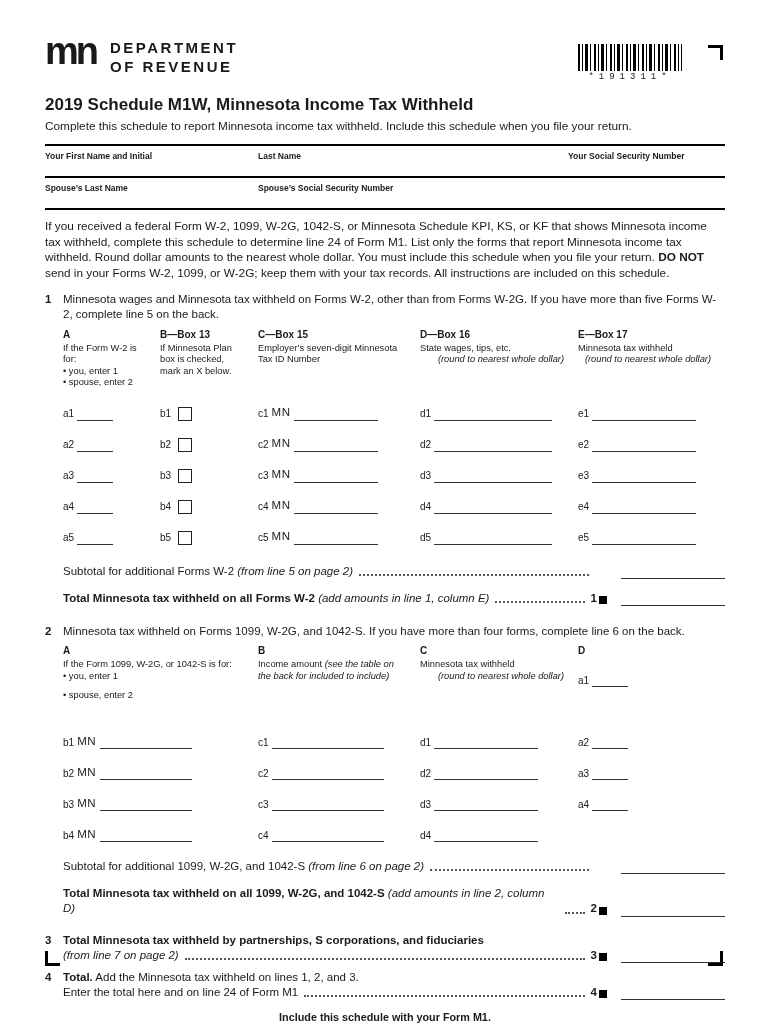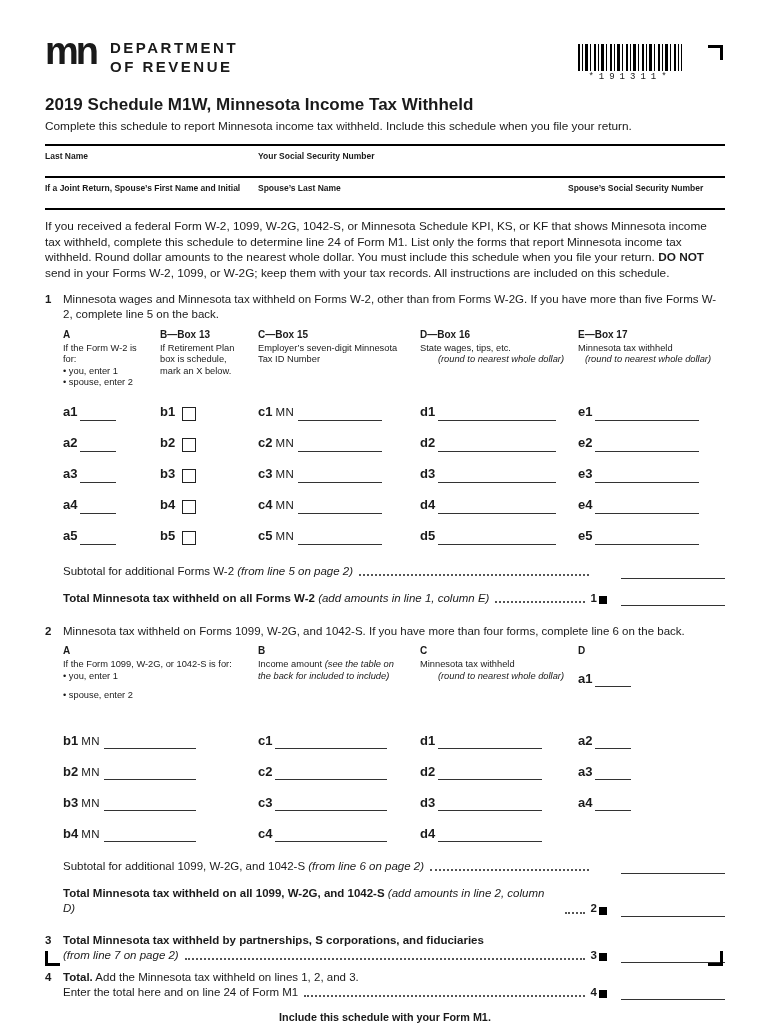--- a/index.html
+++ b/index.html
@@ -57,21 +57,21 @@
   
   .grid1 { display:grid; grid-template-columns:97px 98px 162px 158px 1fr; padding-left:18px; margin-top:5px; }
   .grid2 { display:grid; grid-template-columns:195px 162px 158px 1fr; padding-left:18px; margin-top:5px; }
   .colhead { font-weight:bold; font-size:10px; height:15px; }
   .coldesc { font-size:9.3px; line-height:1.25; padding-right:14px; }
   .g1desc { min-height:50px; }
   .g2desc { min-height:62px; }
   .bullet { font-size:9.3px; margin-top:0; }
   .gcell { height:31px; display:flex; align-items:flex-end; padding-bottom:3px; }
   .gcell2 { height:31px; display:flex; align-items:flex-end; padding-bottom:3px; }
-  .rlabel { font-weight:bold; font-size:13px; margin-right:3px; }
+  .rlabel { font-weight:normal; font-size:10px; margin-right:3px; }
   .uline { display:inline-block; border-bottom:1.2px solid #333; height:12px; }
   .u36 { width:36px; }
   .u86 { width:84px; }
   .u95 { width:92px; }
   .u112 { width:112px; }
   .u105 { width:104px; }
   .u118 { width:118px; }
   .checkbox { width:14px; height:14px; border:1.4px solid #222; background:#fff; margin-left:4px; }
   .mn { font-size:11.5px; letter-spacing:0.5px; margin-right:4px; color:#222; }
 
@@ -112,30 +112,30 @@
     <div class="barcode"></div>
     <div class="barcode-num">*191311*</div>
   </div>
 
   <div class="title">2019 Schedule M1W, Minnesota Income Tax Withheld</div>
   <div class="subtitle">Complete this schedule to report Minnesota income tax withheld. Include this schedule when you file your return.</div>
 
   <div class="name-table">
     <div class="name-row">
       <div class="name-cell">
+        <span class="flabel">Your First Name and Initial</span>
+      </div>
+      <div class="name-cell">
         <span class="flabel">Last Name</span>
       </div>
       <div class="name-cell">
         <span class="flabel">Your Social Security Number</span>
       </div>
     </div>
     <div class="name-row">
-      <div class="name-cell">
-        <span class="flabel">If a Joint Return, Spouse’s First Name and Initial</span>
-      </div>
       <div class="name-cell">
         <span class="flabel">Spouse’s Last Name</span>
       </div>
       <div class="name-cell">
         <span class="flabel">Spouse’s Social Security Number</span>
       </div>
     </div>
   </div>
 
   <div class="intro">
@@ -153,21 +153,21 @@
     <div class="colhead">B—Box 13</div>
     <div class="colhead">C—Box 15</div>
     <div class="colhead">D—Box 16</div>
     <div class="colhead">E—Box 17</div>
 
     <div class="coldesc g1desc">
       <div>If the Form W-2 is for:</div>
       <div class="bullet">•   you, enter 1</div>
       <div class="bullet">•   spouse, enter 2</div>
     </div>
-    <div class="coldesc g1desc">If Retirement Plan box is schedule, mark an X below.</div>
+    <div class="coldesc g1desc">If Minnesota Plan box is checked, mark an X below.</div>
     <div class="coldesc g1desc">Employer’s seven-digit Minnesota Tax ID Number</div>
     <div class="coldesc g1desc">
       <div>State wages, tips, etc.</div>
       <div class="italic">(round to nearest whole dollar)</div>
     </div>
     <div class="coldesc g1desc">
       <div>Minnesota tax withheld</div>
       <div class="italic">(round to nearest whole dollar)</div>
     </div>
 

